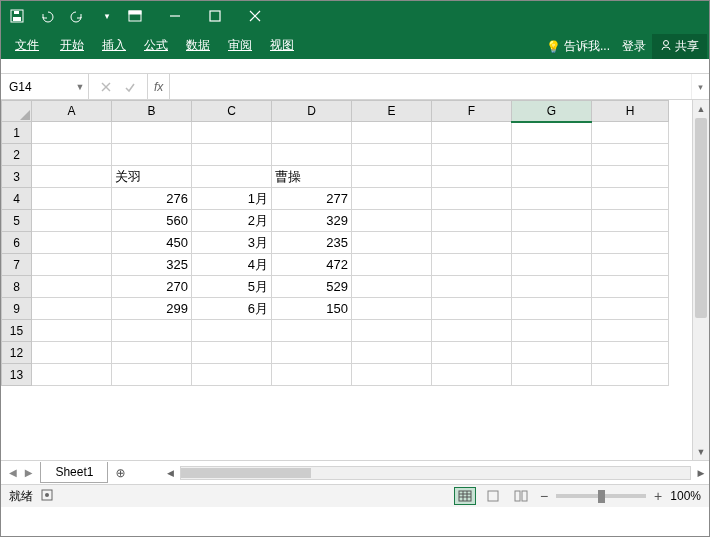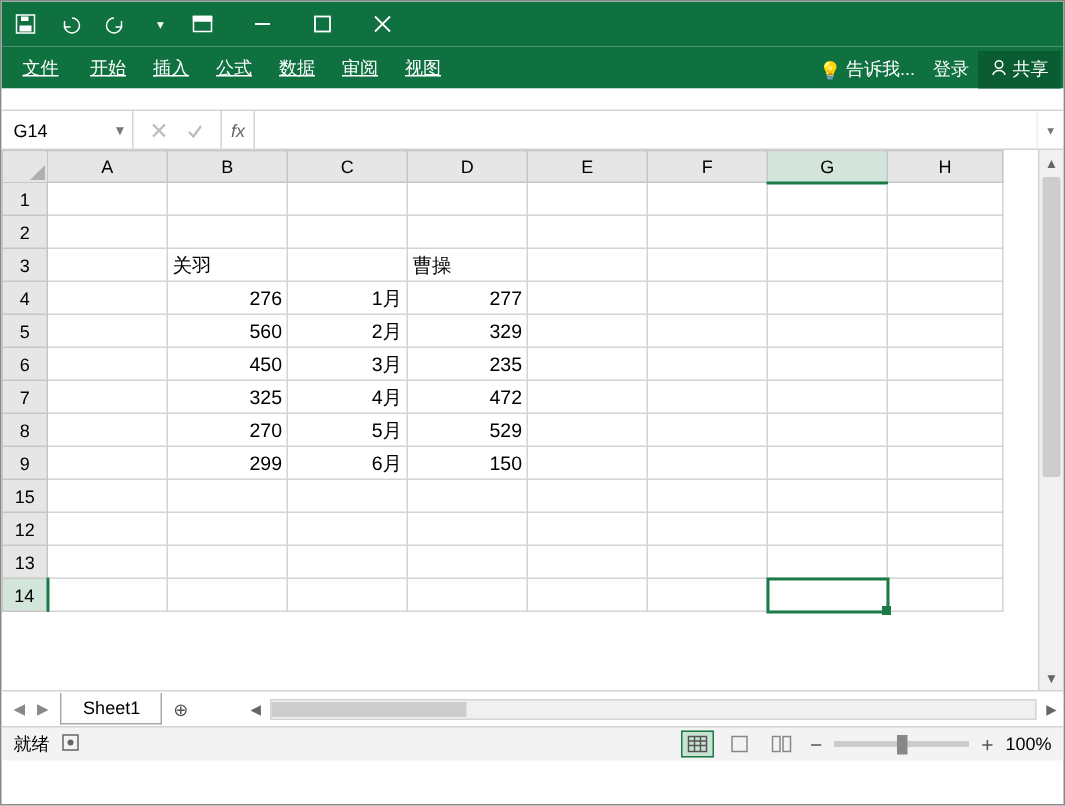--- a/index.html
+++ b/index.html
@@ -304,33 +304,20 @@
             <td class="row-head">13</td>
             <td class="cell c-left" style="position:relative"></td>
             <td class="cell c-left" style="position:relative"></td>
             <td class="cell c-left" style="position:relative"></td>
             <td class="cell c-left" style="position:relative"></td>
             <td class="cell c-left" style="position:relative"></td>
             <td class="cell c-left" style="position:relative"></td>
             <td class="cell c-left" style="position:relative"></td>
             <td class="cell c-left" style="position:relative"></td>
           </tr>
-          <tr>
-            <td class="row-head active-row">14</td>
-            <td class="cell c-left" style="position:relative"></td>
-            <td class="cell c-left" style="position:relative"></td>
-            <td class="cell c-left" style="position:relative"></td>
-            <td class="cell c-left" style="position:relative"></td>
-            <td class="cell c-left" style="position:relative"></td>
-            <td class="cell c-left" style="position:relative"></td>
-            <td class="cell c-left active-cell" style="position:relative">
-              <span class="fill-handle"></span>
-            </td>
-            <td class="cell c-left" style="position:relative"></td>
-          </tr>
         </tbody>
       </table>
   </div>
   <div class="vscroll">
     <div class="arr">▲</div>
     <div class="thumb"></div>
     <div class="arr" style="position:absolute;bottom:0;width:100%;">▼</div>
   </div>
 </div>
 

